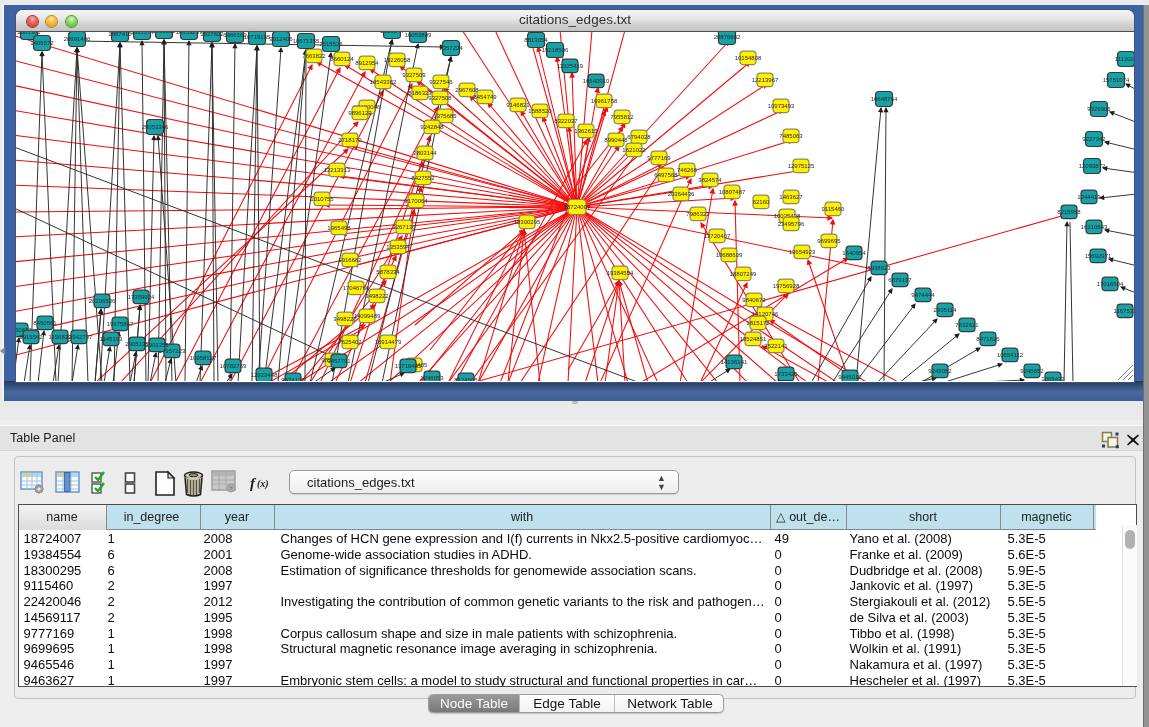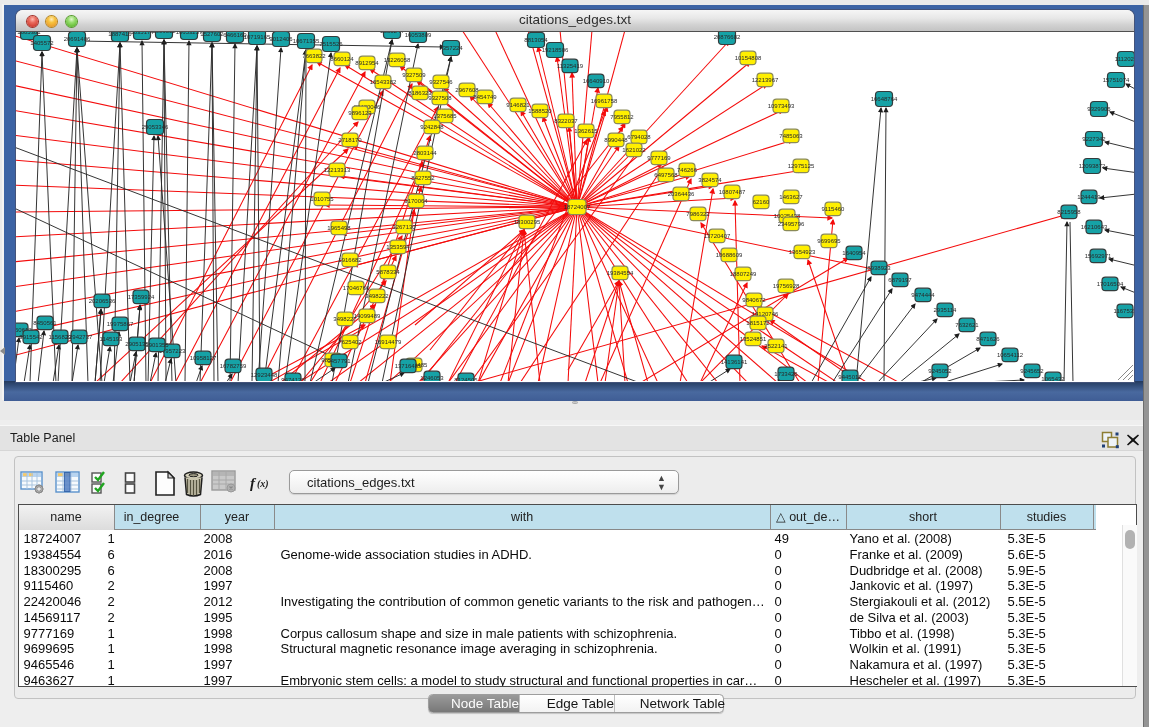--- a/index.html
+++ b/index.html
@@ -19,34 +19,34 @@
 #pflo{position:absolute;left:1101px;top:11px}
 #pclo{position:absolute;left:1126px;top:13px}
 #cont{position:absolute;left:14px;top:36px;width:1122px;height:243px;background:#ececec;border:1px solid #c2c2c2;border-radius:4px}
 .tbi{position:absolute;top:13px}
 #dd{position:absolute;left:274px;top:13px;width:390px;height:24px;border:1px solid #9a9a9a;border-radius:5px;background:linear-gradient(#ffffff,#ededed);box-shadow:0 1px 1px rgba(0,0,0,.12)}
 #dd span{position:absolute;left:17px;top:4px;font-size:13px;color:#1c1c1c}
 #dd .ar{position:absolute;right:12px;top:3px;font-size:9px;color:#444;line-height:9px}
 #grid{position:absolute;left:2.5px;top:47px;width:1119px;height:182.5px;background:#fff;border:1px solid #4c4c4c}
 #ghead{position:absolute;left:0;top:0;width:1077px;height:24.5px;background:#bfe0ed;border-bottom:1px solid #888}
 #ghead .h{position:absolute;top:0;height:24.5px;border-right:1px solid #8a8a8a;font-size:12.5px;color:#222;text-align:center;line-height:24px}
-#ghead .h0{left:0;width:96px;background:linear-gradient(#f2f2f2,#dcdcdc)}
+#ghead .h0{left:0;width:88px;background:linear-gradient(#f2f2f2,#dcdcdc)}
 #ghead .h1{left:85px;width:97px}
 #ghead .h2{left:182px;width:74px}
 #ghead .h3{left:256px;width:496px}
 #ghead .h4{left:752px;width:76px}
 #ghead .h5{left:828px;width:154px}
 #ghead .h6{left:982px;width:93px}
 .tr{position:absolute;left:0;width:1075px;height:15.7px;font-size:13px;color:#0a0a0a;white-space:nowrap}
 .tr span{position:absolute;top:0.5px}
 .c0{left:5px}.c1{left:89px}.c2{left:185px}.c3{left:262px}.c4{left:756px}.c5{left:831px}.c6{left:989px}
 #vsb{position:absolute;left:1103px;top:20px;width:15px;height:161px;background:#fafafa;border-left:1px solid #e0e0e0}
 #vsb .th{position:absolute;left:2px;top:5px;width:10px;height:19px;border-radius:5px;background:#b2b2b2}
 #seg{position:absolute;left:428px;top:274px;width:296px;height:19px;border:1px solid #9d9d9d;border-radius:4.5px;background:linear-gradient(#ffffff,#f2f2f2);box-shadow:0 1px 1px rgba(0,0,0,.18)}
-#seg div{position:absolute;top:0;height:100%;font-size:13.5px;text-align:right;line-height:18px;color:#141414}
+#seg div{position:absolute;top:0;height:100%;font-size:13.5px;text-align:center;line-height:18px;color:#141414}
 #seg .s1{left:0;width:90px;background:linear-gradient(#9a9a9a,#787878);color:#fdfdfd;border-radius:3.5px 0 0 3.5px}
 #seg .s2{left:90px;width:95px;border-left:1px solid #bdbdbd}
 #seg .s3{left:185px;width:111px;border-left:1px solid #bdbdbd}
 #mem{position:absolute;right:31px;top:309px;font-size:12px;color:#1c1c1c}
 #dot{position:absolute;left:1120px;top:310px;width:11.5px;height:11.5px;border-radius:50%;background:#35c135;border:1.5px solid #2a2a2a}
 #dimple{position:absolute;left:572px;top:401px;width:6px;height:3px;border-radius:2px;background:#c9c9c9;border:1px solid #adadad}
 </style></head><body>
 <div id="app">
   <div id="blue"></div>
     <div id="blueb"></div>
@@ -928,44 +928,46 @@
           <div class="ar">▲<br>▼</div>
         </div>
       <div id="grid">
         <div id="ghead">
           <div class="h h0">name</div>
             <div class="h h1">in_degree</div>
             <div class="h h2">year</div>
           <div class="h h3">with</div>
             <div class="h h4">△ out_de…</div>
             <div class="h h5">short</div>
-          <div class="h h6">studies</div>
+          <div class="h h6">magnetic</div>
         </div>
         <div id="gbody" style="position:absolute;left:0;top:25px;width:1075px;height:156px;overflow:hidden">
         <div class="tr" style="top:0.7px">
               <span class="c0">18724007</span>
               <span class="c1">1</span>
               <span class="c2">2008</span>
+              <span class="c3">Changes of HCN gene expression and I(f) currents in Nkx2.5-positive cardiomyoc…</span>
               <span class="c4">49</span>
               <span class="c5">Yano et al. (2008)</span>
               <span class="c6">5.3E-5</span>
             </div>
             <div class="tr" style="top:16.4px">
               <span class="c0">19384554</span>
               <span class="c1">6</span>
-              <span class="c2">2016</span>
+              <span class="c2">2001</span>
               <span class="c3">Genome-wide association studies in ADHD.</span>
               <span class="c4">0</span>
               <span class="c5">Franke et al. (2009)</span>
               <span class="c6">5.6E-5</span>
             </div>
             <div class="tr" style="top:32.1px">
               <span class="c0">18300295</span>
               <span class="c1">6</span>
               <span class="c2">2008</span>
+              <span class="c3">Estimation of significance thresholds for genomewide association scans.</span>
               <span class="c4">0</span>
               <span class="c5">Dudbridge et al. (2008)</span>
               <span class="c6">5.9E-5</span>
             </div>
             <div class="tr" style="top:47.9px">
               <span class="c0">9115460</span>
               <span class="c1">2</span>
               <span class="c2">1997</span>
               <span class="c4">0</span>
               <span class="c5">Jankovic et al. (1997)</span>

